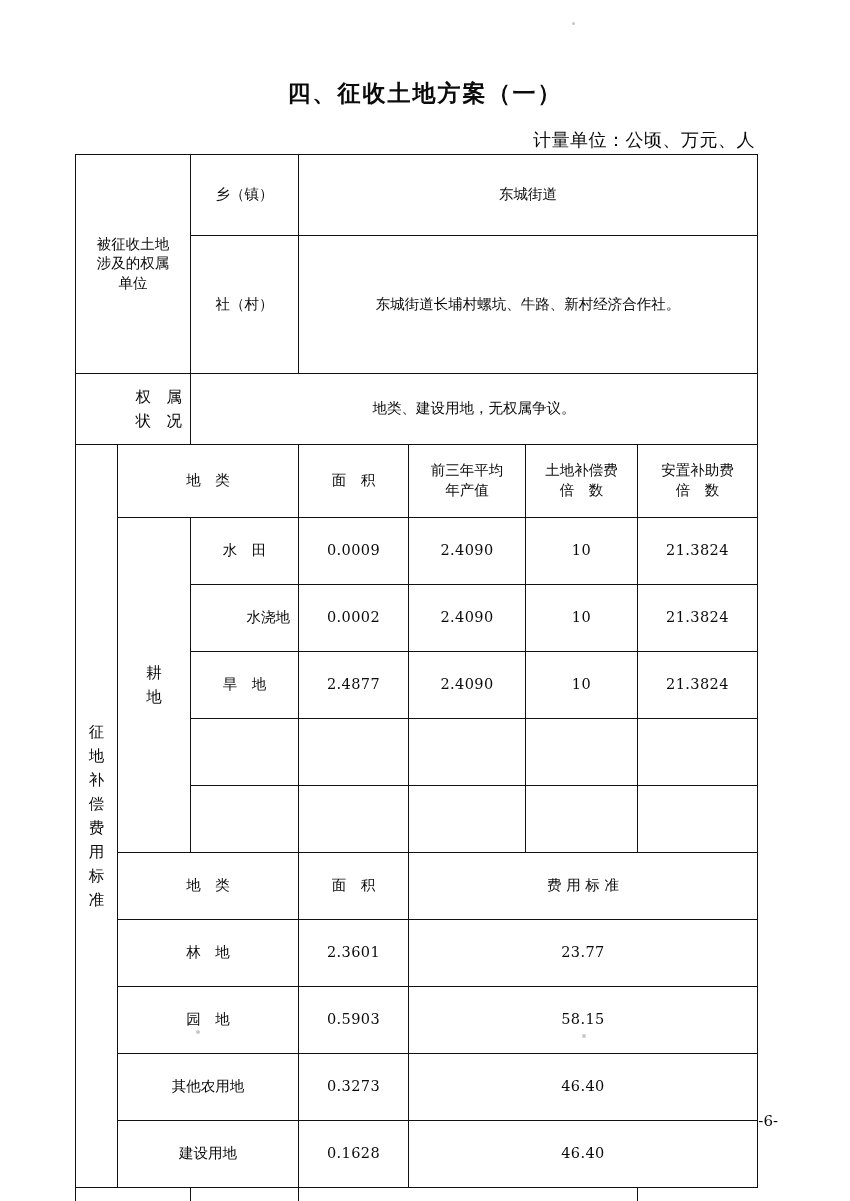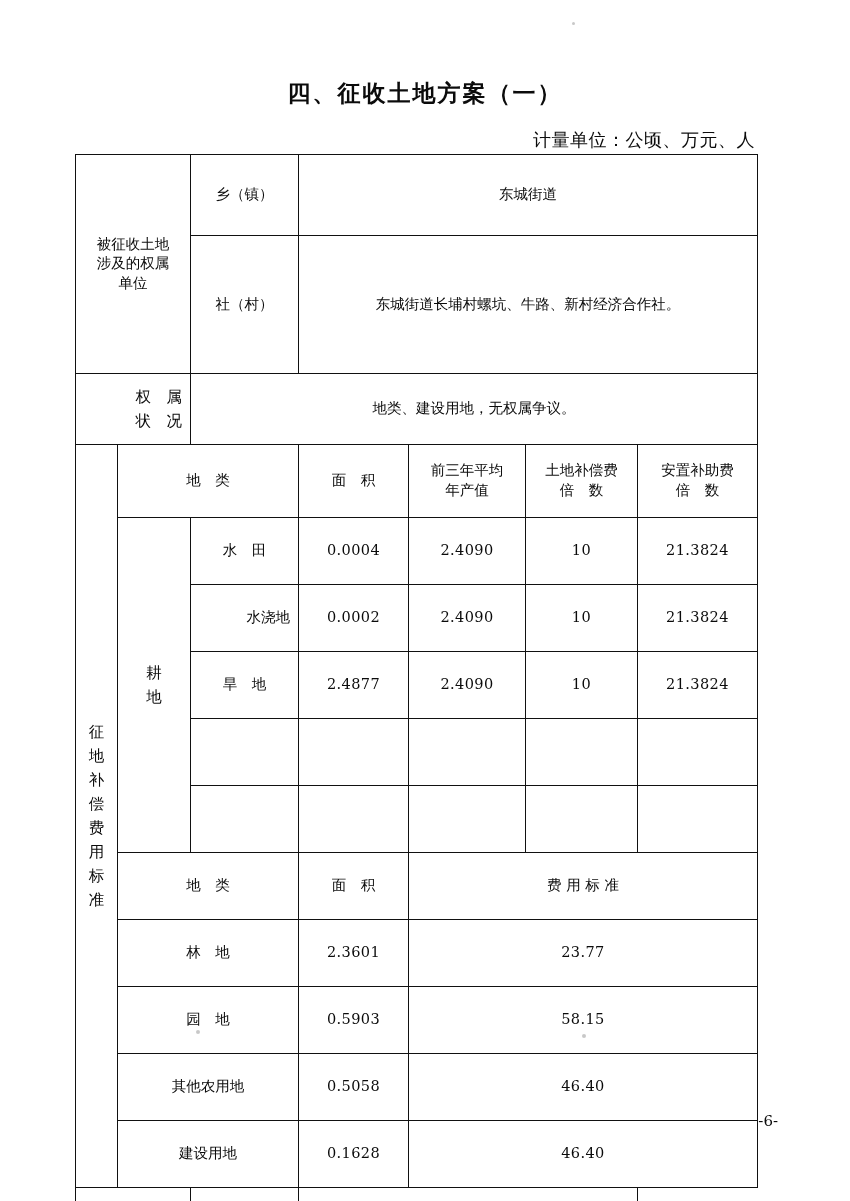--- a/index.html
+++ b/index.html
@@ -191,21 +191,21 @@
         </tr>
 
         <tr>
           <td rowspan="5">
             <span class="vlabel" id="cult-label">
                 <span>耕</span>
                 <span>地</span>
               </span>
           </td>
           <td style="height:50px;">水　田</td>
-          <td class="num">0.0004</td>
+          <td class="num">0.0009</td>
           <td class="num">2.4090</td>
           <td class="num">10</td>
           <td class="num">21.3824</td>
         </tr>
 
         <tr>
           <td style="height:50px;text-align:right;">水浇地</td>
           <td class="num">0.0002</td>
           <td class="num">2.4090</td>
           <td class="num">10</td>
@@ -247,21 +247,21 @@
           <td class="num">2.3601</td>
           <td colspan="3" class="num">23.77</td>
         </tr>
         <tr>
           <td colspan="2" style="height:50px;">园　地</td>
           <td class="num">0.5903</td>
           <td colspan="3" class="num">58.15</td>
         </tr>
         <tr>
           <td colspan="2" style="height:50px;text-align:center;">其他农用地</td>
-          <td class="num">0.5058</td>
+          <td class="num">0.3273</td>
           <td colspan="3" class="num">46.40</td>
         </tr>
         <tr>
           <td colspan="2" style="height:50px;">建设用地</td>
           <td class="num">0.1628</td>
           <td colspan="3" class="num">46.40</td>
         </tr>
         <tr>
           <td colspan="2" style="height:50px;">前三年平均</td>
           <td class="num"></td>

